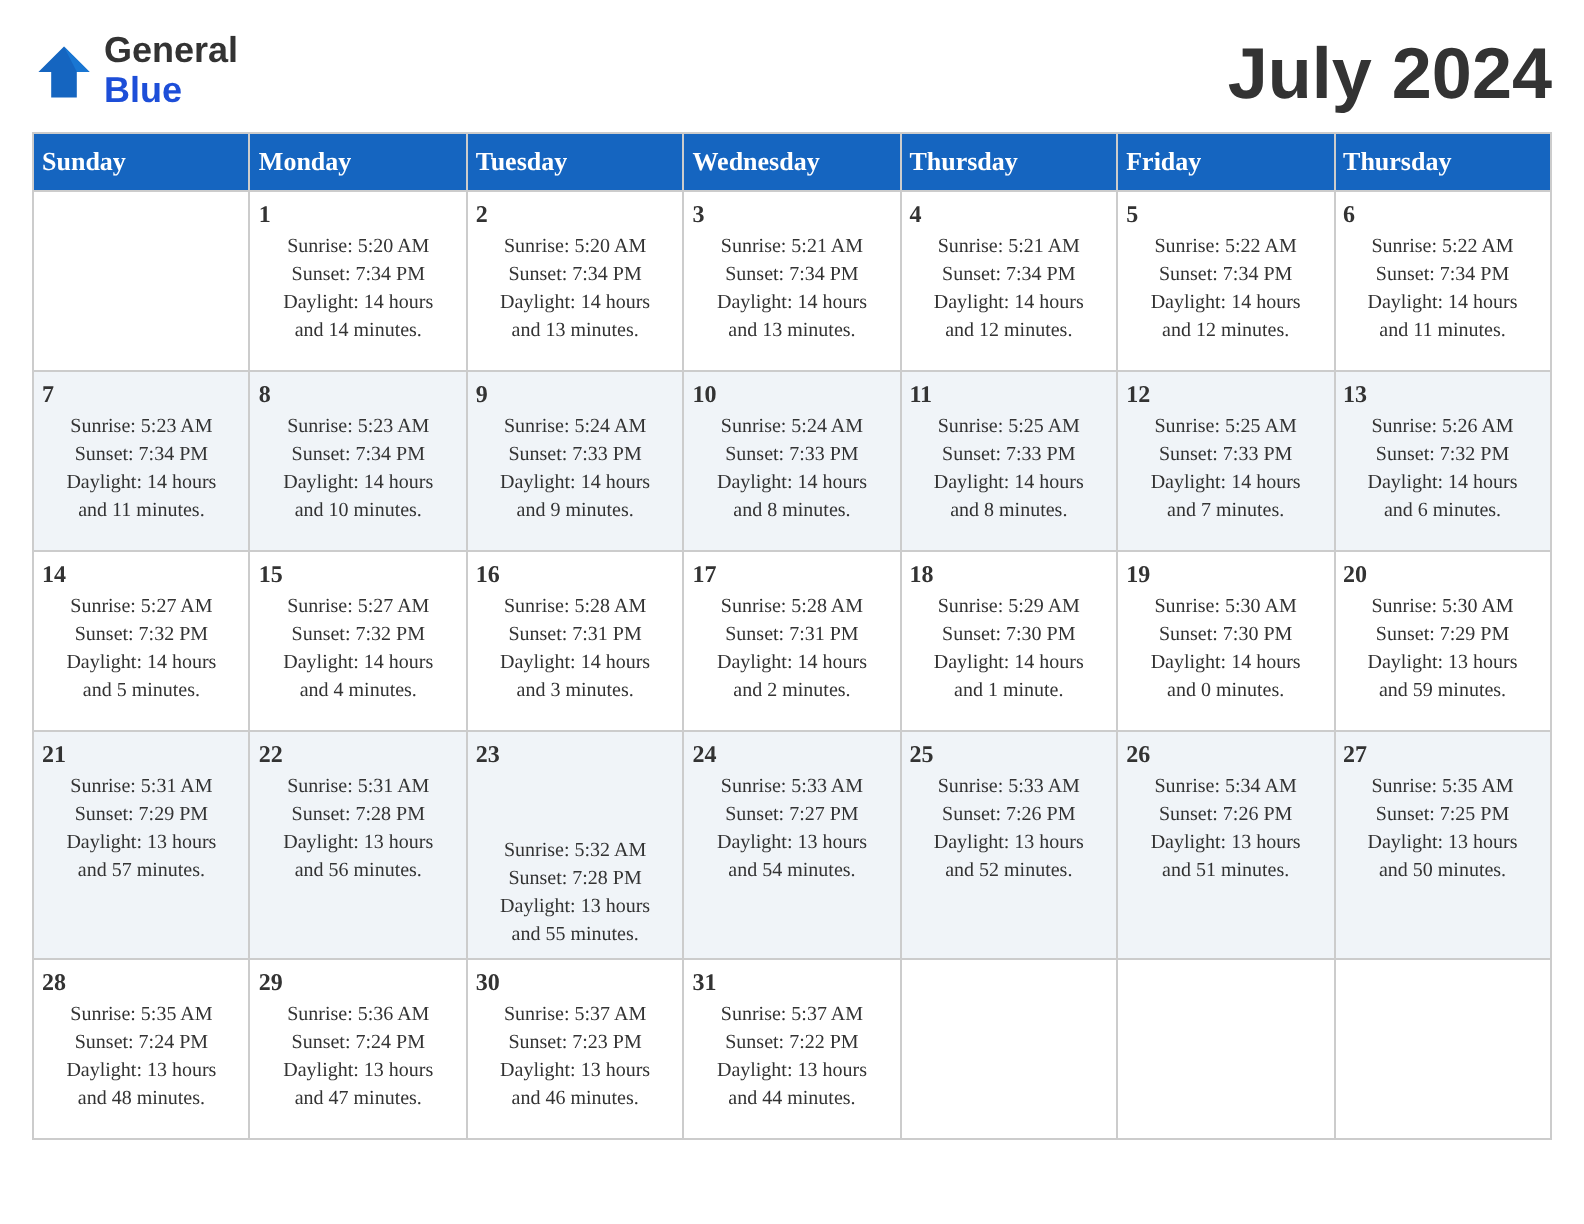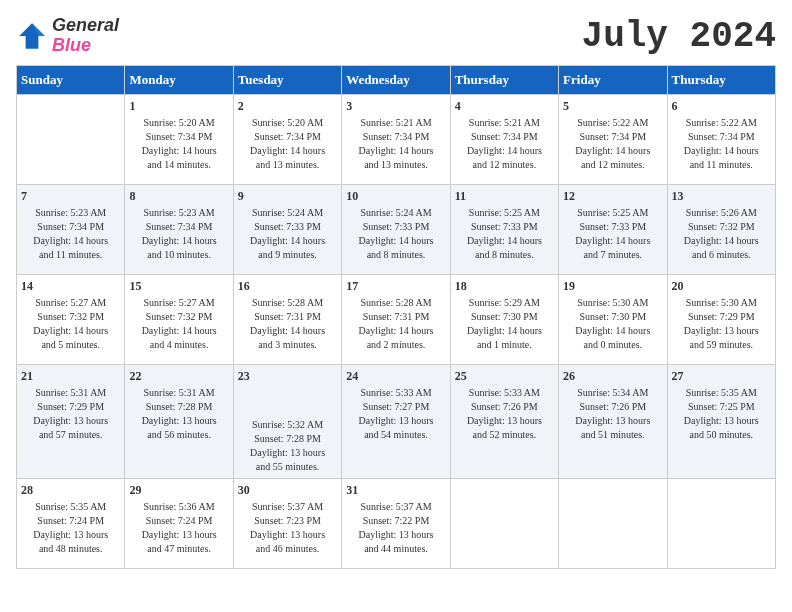--- a/index.html
+++ b/index.html
@@ -19,30 +19,28 @@
     .logo {
       display: flex;
       align-items: center;
       gap: 4px;
     }
     .logo-text {
       font-size: 18px;
       font-weight: bold;
       color: #333;
       line-height: 1.1;
-      font-style: italic;
-    }
-    .logo-text .blue { color: #ec4899; }
+    }
+    .logo-text .blue { color: #1d4ed8; }
     .logo-icon {
       width: 32px;
       height: 32px;
     }
     .title-area {
       text-align: center;
-      font-family: Liberation Mono, monospace;
     }
     .month-title {
       font-size: 36px;
       font-weight: bold;
       color: #333;
     }
     .location {
       font-size: 14px;
       color: #555;
     }

